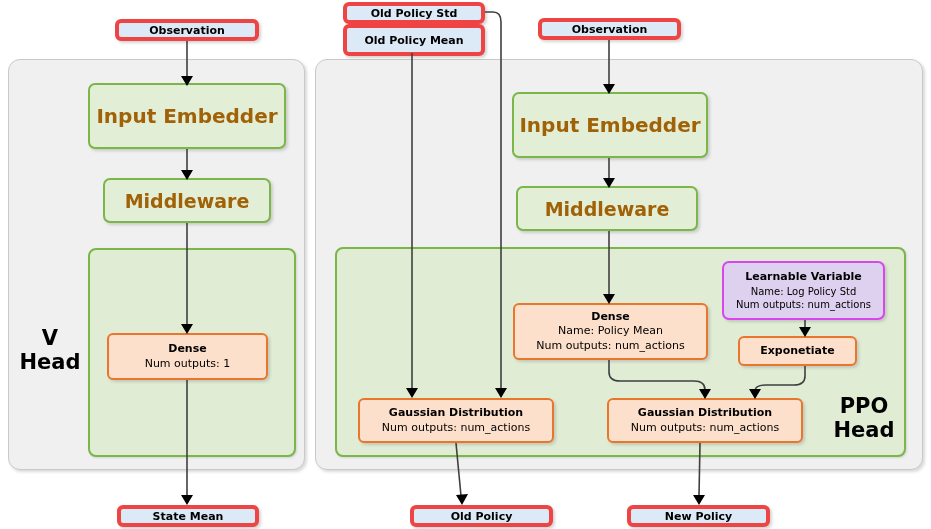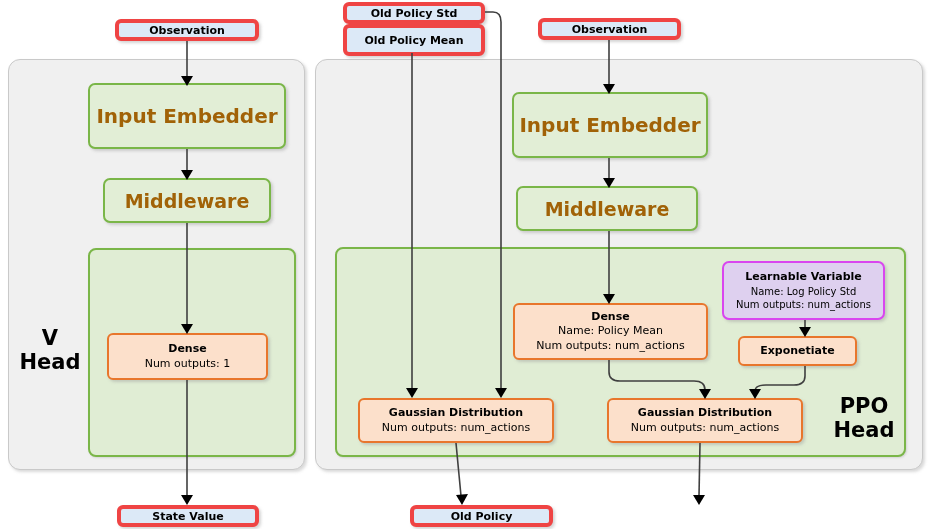--- a/index.html
+++ b/index.html
@@ -167,27 +167,30 @@
     <span class="t-title">Gaussian Distribution</span>
     <span class="t-line">Num outputs: num_actions</span>
   </div>
 
   <div class="abs box-orange" style="left:607px;top:398px;width:196px;height:45px;">
     <span class="t-title">Gaussian Distribution</span>
     <span class="t-line">Num outputs: num_actions</span>
   </div>
 
   <div class="abs box-blue" style="left:117px;top:505px;width:142px;height:22px;">
-    <span>State Value</span>
+    <span>State Mean</span>
   </div>
 
   <div class="abs box-blue" style="left:390px;top:505px;width:143px;height:22px;margin-left:20px;">
     <span>Old Policy</span>
   </div>
 
+  <div class="abs box-blue" style="left:627px;top:505px;width:143px;height:22px;">
+    <span>New Policy</span>
+  </div>
 
   <svg id="wires">
     <defs></defs>
 
     <g>
       <path class="wire" d="M187,41 L187,76"></path>
       <polygon class="arrowhead" points="181,76 193,76 187,86"></polygon>
     </g>
 
     <g>

